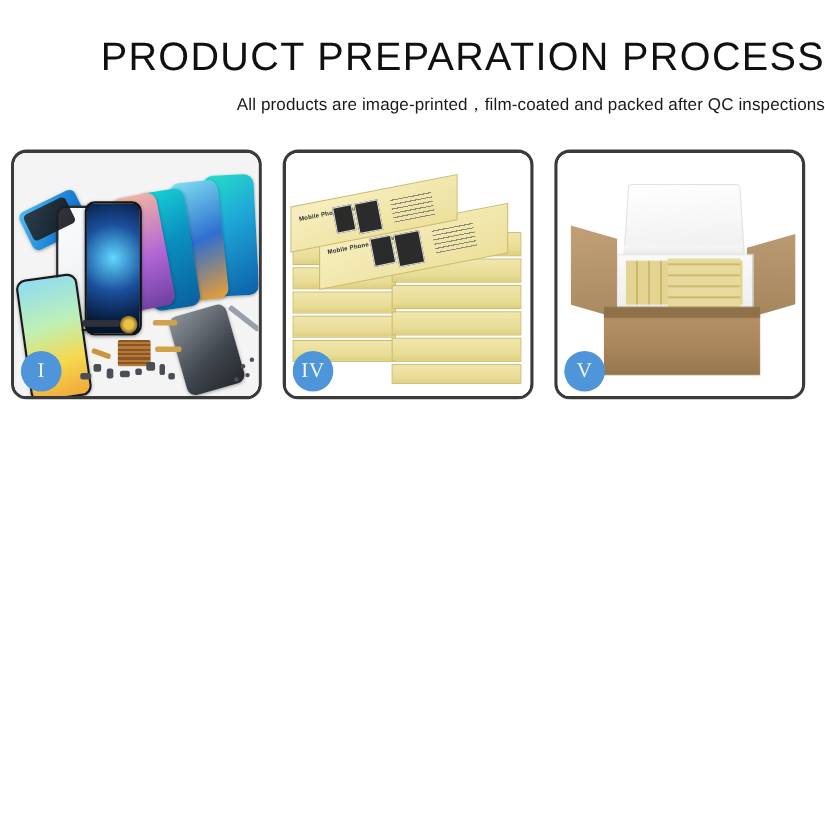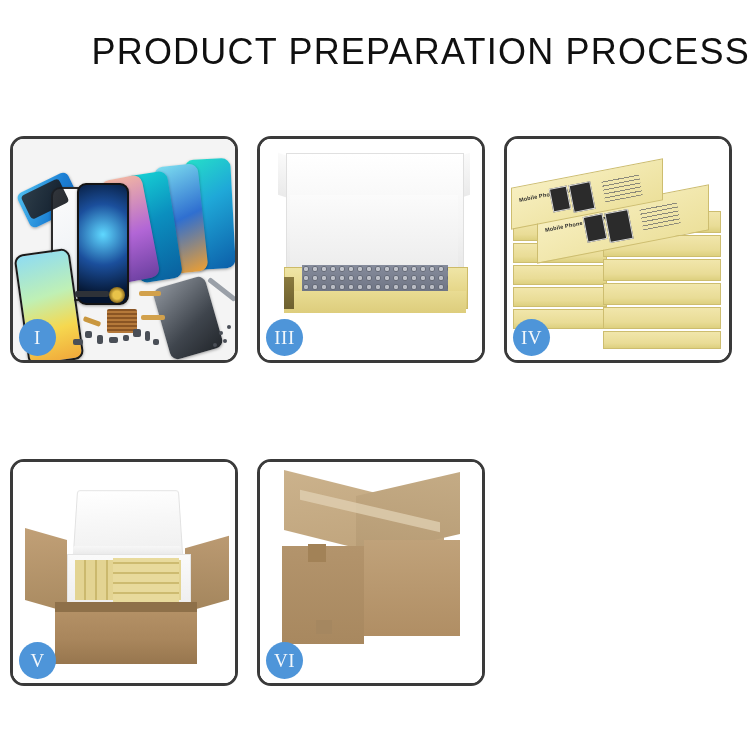--- a/index.html
+++ b/index.html
@@ -303,20 +303,21 @@
     background: rgba(226,210,180,.75); transform: skewY(13deg);
   }
   .c6-tab1 {position:absolute;left:48px;top:82px;width:18px;height:18px;background:#a28257;}
   .c6-tab2 {position:absolute;left:56px;top:158px;width:16px;height:14px;background:#a58760;}
 </style>
 </head>
 <body>
 
 <div class="header">
   <h1 class="title">PRODUCT PREPARATION PROCESS</h1>
+  <p class="subtitle">All products are image-printed，film-coated and packed after QC inspections</p>
 </div>
 
 <div class="grid">
 
   <div class="panel">
     <div class="panel-inner">
       <div class="p1-bg"></div>
       <div class="phone ph-fan3"></div>
       <div class="phone ph-fan2"></div>
       <div class="phone ph-fan1"></div>
@@ -344,34 +345,20 @@
       <div class="part d9"></div>
       <div class="part d10"></div>
       <div class="part d11"></div>
       <div class="part d12"></div>
       <div class="tweezer"></div>
     </div>
     <div class="badge">I</div>
   </div>
 
 
-  <div class="panel">
-    <div class="panel-inner">
-      <div class="p3-bg"></div>
-      <div class="b3-lid-flapL"></div>
-      <div class="b3-lid-flapR"></div>
-      <div class="b3-lid"></div>
-      <div class="b3-foam"></div>
-      <div class="b3-tray"></div>
-      <div class="b3-bubble"></div>
-      <div class="b3-tray-front"></div>
-      <div class="b3-corner"></div>
-    </div>
-    <div class="badge">III</div>
-  </div>
 
   <div class="panel">
     <div class="panel-inner">
       <div class="p4-bg"></div>
       <div class="stack">
 
         <div class="sbox" style="left:6px;  top:60px;  width:92px; height:18px;"></div>
         <div class="sbox" style="left:6px;  top:82px;  width:92px; height:18px;"></div>
         <div class="sbox" style="left:6px;  top:104px; width:92px; height:18px;"></div>
         <div class="sbox" style="left:6px;  top:126px; width:92px; height:18px;"></div>
@@ -410,27 +397,14 @@
       <div class="foam-lid-edge"></div>
       <div class="foam-box"></div>
       <div class="y-stack"></div>
       <div class="y-stack2"></div>
       <div class="c5-body"></div>
       <div class="c5-body-in"></div>
     </div>
     <div class="badge">V</div>
   </div>
 
-  <div class="panel">
-    <div class="panel-inner">
-      <div class="p6-bg"></div>
-      <div class="c6-top"></div>
-      <div class="c6-top2"></div>
-      <div class="c6-tape"></div>
-      <div class="c6-frontL"></div>
-      <div class="c6-frontR"></div>
-      <div class="c6-tab1"></div>
-      <div class="c6-tab2"></div>
-    </div>
-    <div class="badge">VI</div>
-  </div>
 
 </div>
 
 </body></html>

